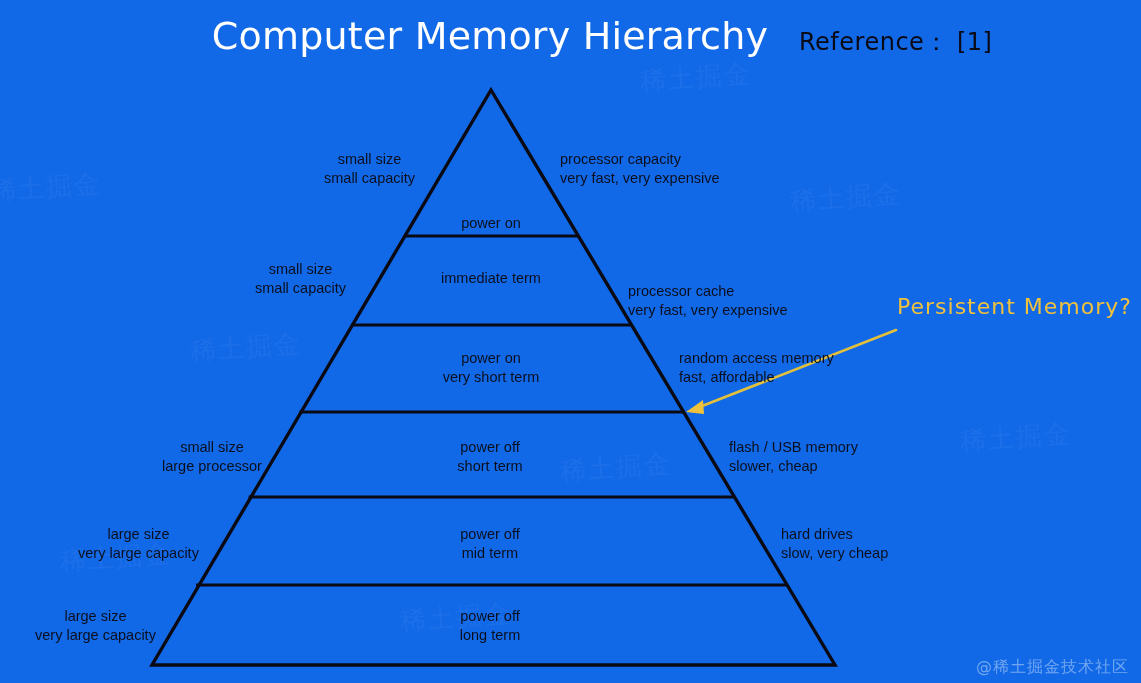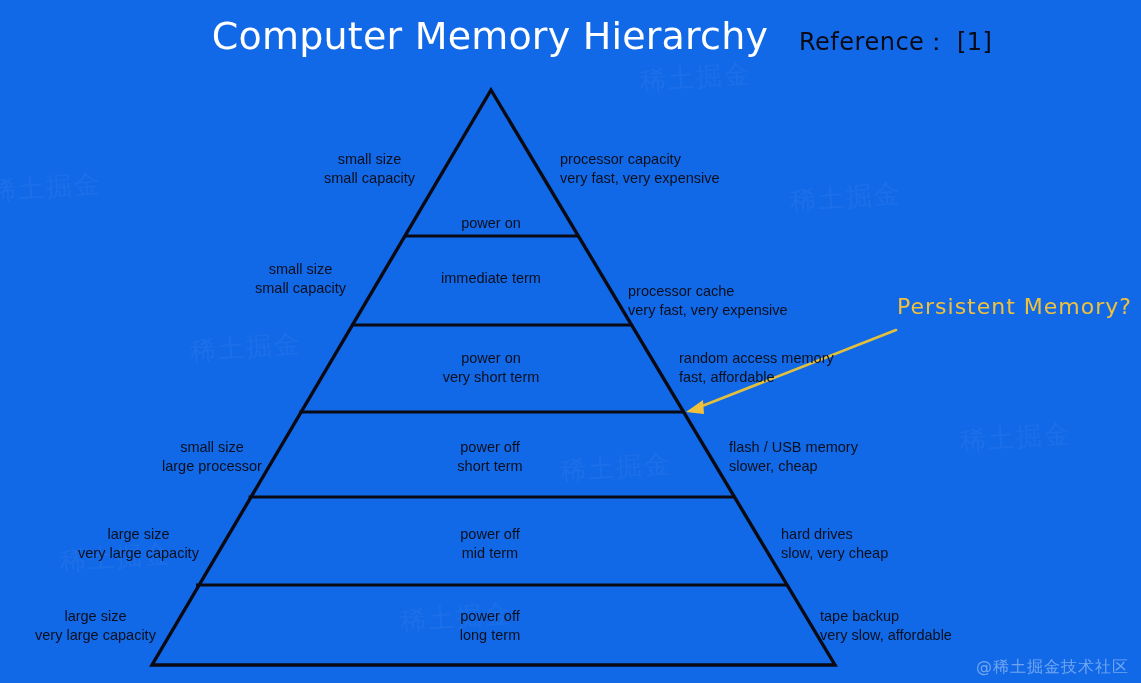--- a/index.html
+++ b/index.html
@@ -206,22 +206,18 @@
   </div>
 
   <div class="tier-left" style="left:35px; top:607px;">
     <span class="tier-line">large size</span>
     <span class="tier-line">very large capacity</span>
   </div>
   <div class="tier-center" style="left:490px; top:607px;">
     <span class="tier-line">power off</span>
     <span class="tier-line">long term</span>
   </div>
-  <div class="tier-right" style="left:820px; top:607px;">
-    <span class="tier-line">tape backup</span>
-    <span class="tier-line">very slow, affordable</span>
-  </div>
 
   <div id="site-watermark">@稀土掘金技术社区</div>
 
   <div id="annotation-label">Persistent Memory?</div>
 
 </div>
 
 </body></html>

